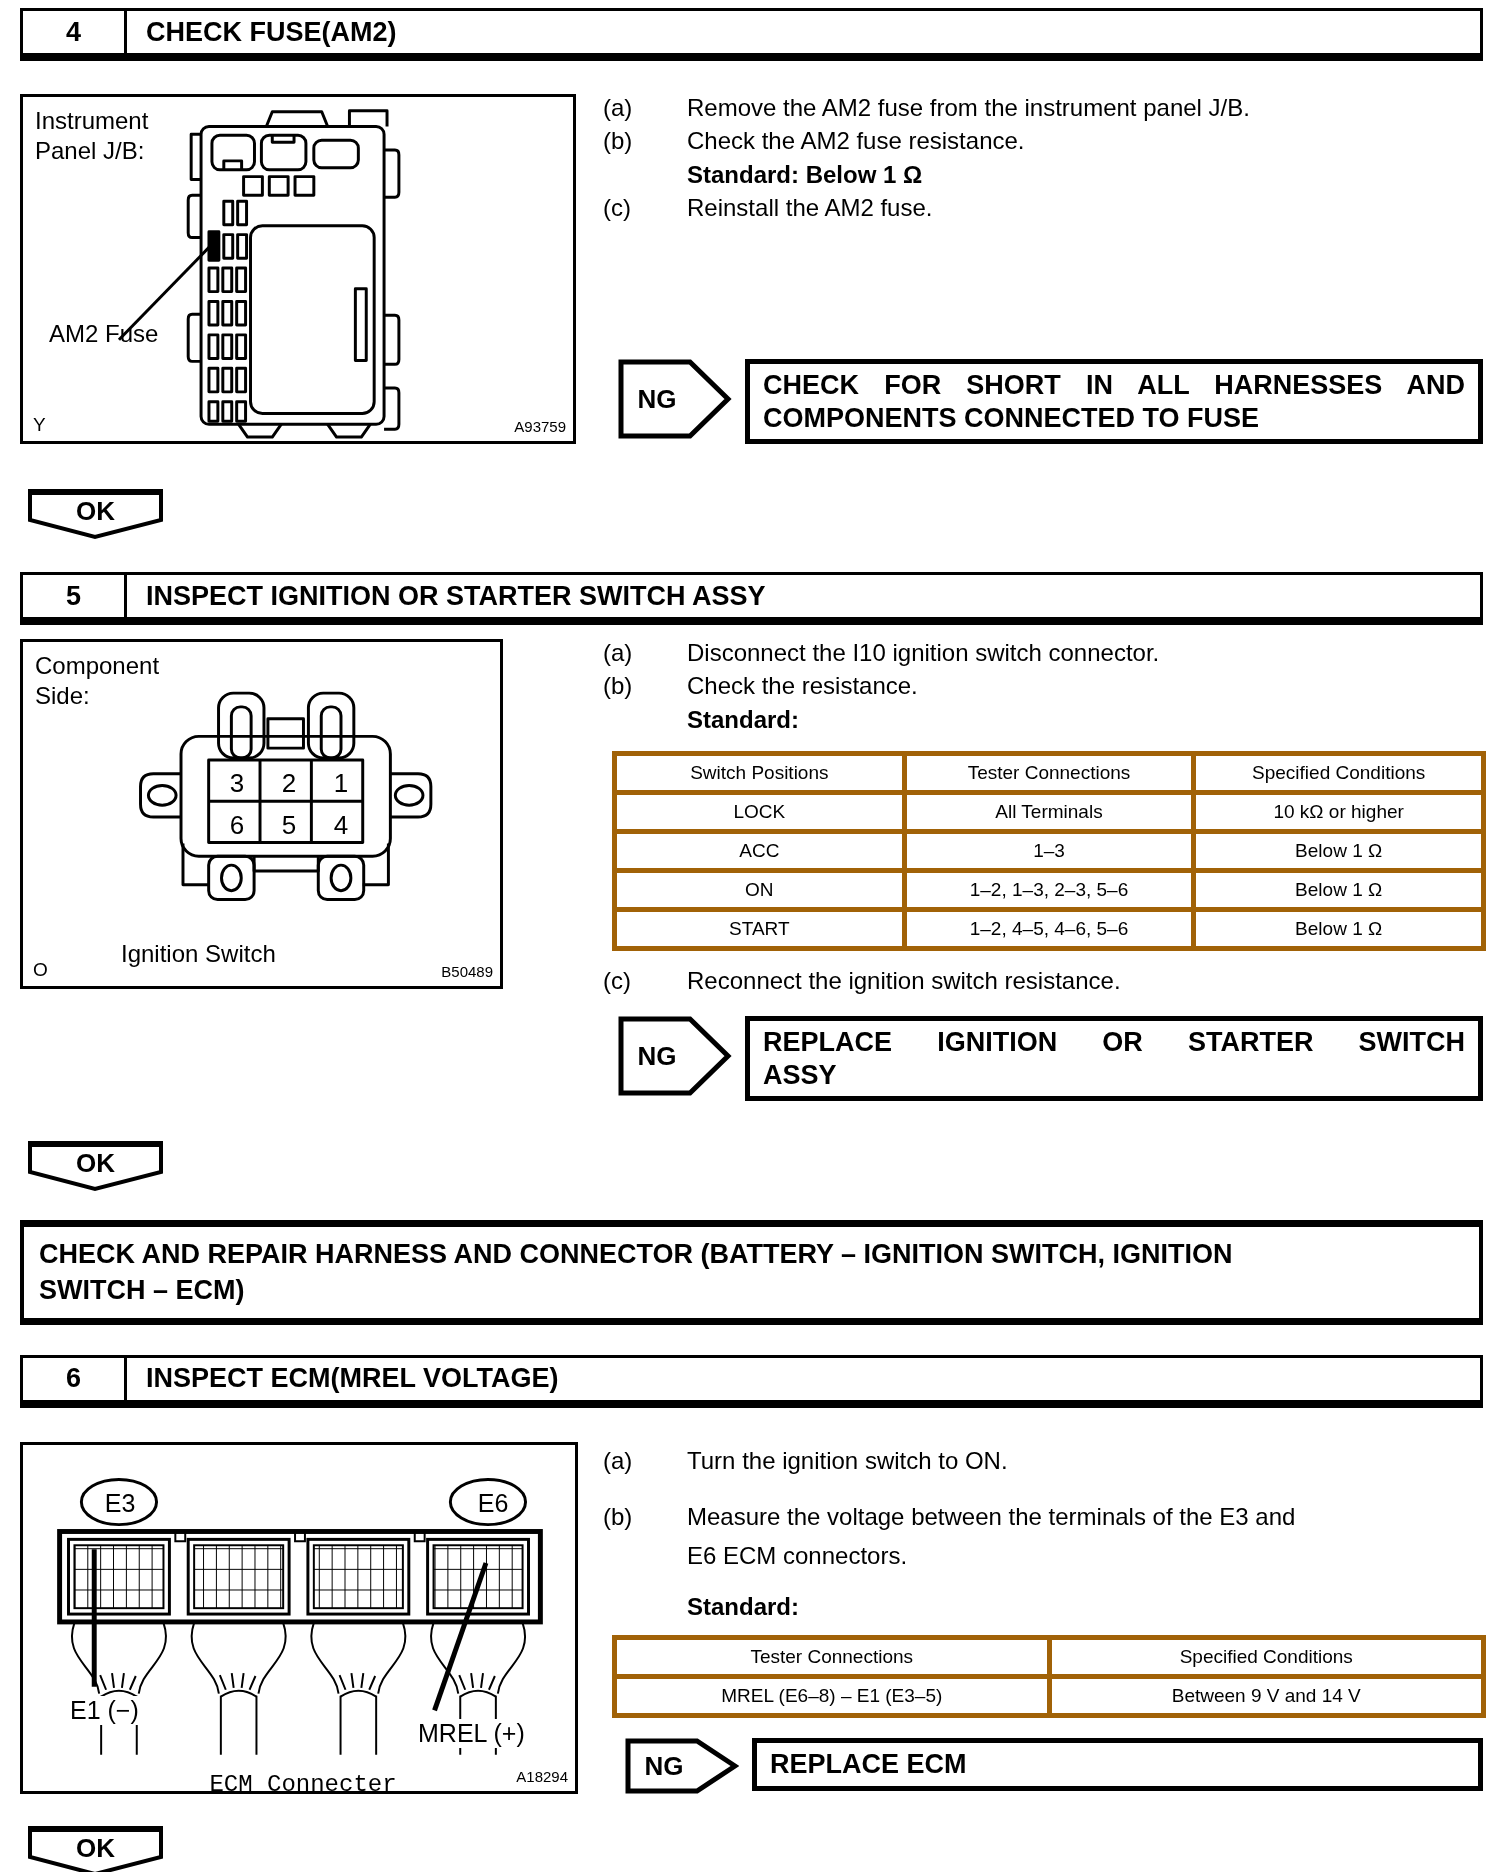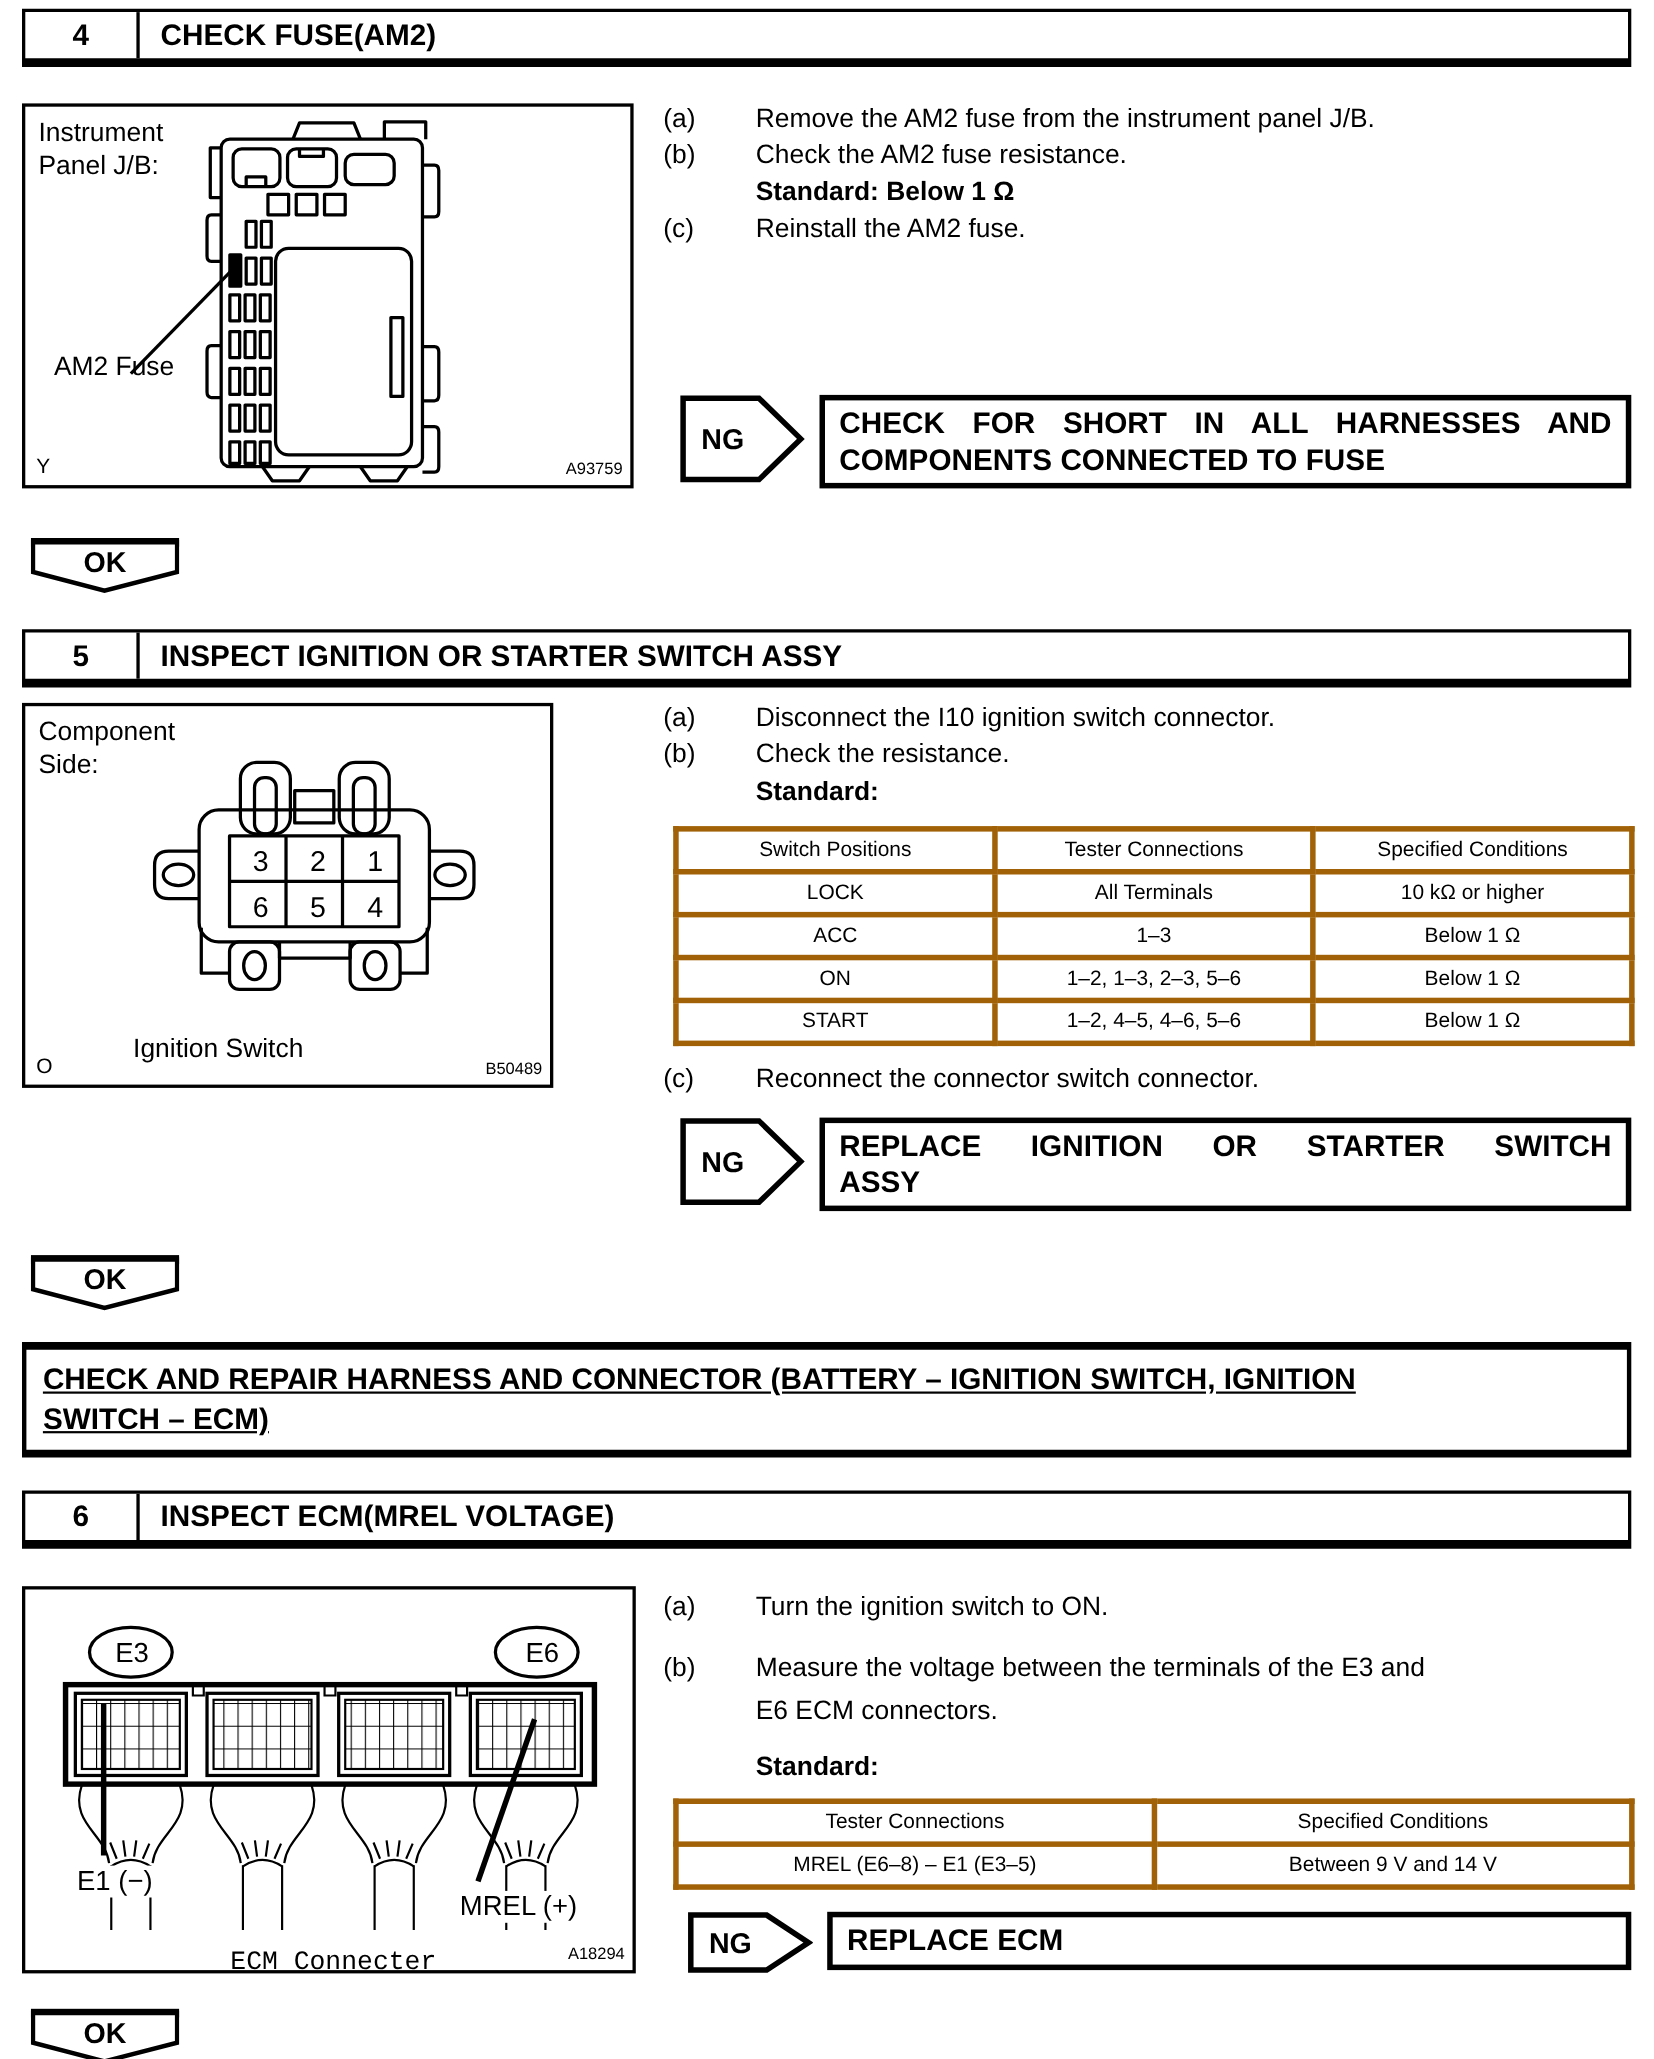--- a/index.html
+++ b/index.html
@@ -64,21 +64,21 @@
   .ng-box { flex:1; margin-left:13px; border:5px solid #000; font-weight:bold; font-size:27px; line-height:1.2; padding:5px 13px; }
   .ng-box.j { text-align:justify; }
   .ng-box.jl { white-space:pre-line; text-align:justify; text-align-last:justify; }
   .ng-box.single { display:flex; align-items:center; text-align:left; }
 
   .ok-tag { position:relative; width:135px; height:52px; margin-left:8px; flex:none; }
   .ok-tag svg { position:absolute; left:0; top:0; width:135px; height:52px; }
   .ok-tag span { position:absolute; left:0; top:7px; width:135px; text-align:center; font-weight:bold; font-size:26px; }
   .mt45 { margin-top:45px; } .mt40 { margin-top:40px; } .mt32 { margin-top:32px; }
 
-  .harness-box { margin-top:27px; border:4px solid #000; border-top-width:7px; border-bottom-width:7px; padding:9px 15px; font-weight:bold; font-size:27px; line-height:1.35; white-space:pre-line;text-decoration:underline; }
+  .harness-box { margin-top:27px; border:4px solid #000; border-top-width:7px; border-bottom-width:7px; padding:9px 15px; font-weight:bold; font-size:27px; line-height:1.35; white-space:pre-line; }
   .mt31 { margin-top:31px; } .mt30 { margin-top:30px; }
 </style>
 </head>
 <body>
 
 <div class="page">
 
   <div class="sec-header">
     <div class="sec-num">4</div>
     <div class="sec-title">CHECK FUSE(AM2)</div>
@@ -253,21 +253,21 @@
         <tr>
           <td>START</td>
           <td>1–2, 4–5, 4–6, 5–6</td>
           <td>Below 1 Ω</td>
         </tr>
       </tbody>
         </table>
 
       <div class="step mt16">
         <span class="lbl">(c)</span>
-        <span class="txt">Reconnect the connector switch connector.</span>
+        <span class="txt">Reconnect the ignition switch resistance.</span>
       </div>
 
       <div class="ng-row ng-mt16">
         <div class="ng-tag h80">
           <svg viewBox="0 0 114 80">
             <polygon points="3,3 72,3 110,40 72,77 3,77" fill="#fff" stroke="#000" stroke-width="5"></polygon>
           </svg>
           <span>NG</span>
         </div>
         <div class="ng-box jl">REPLACE IGNITION OR STARTER SWITCH

